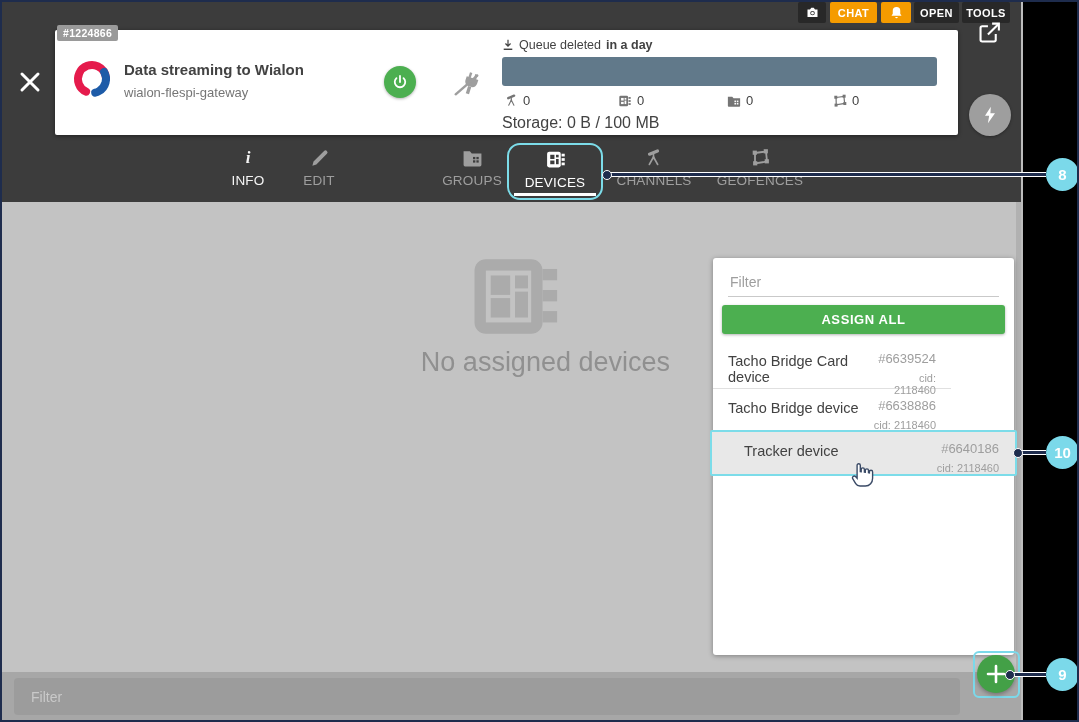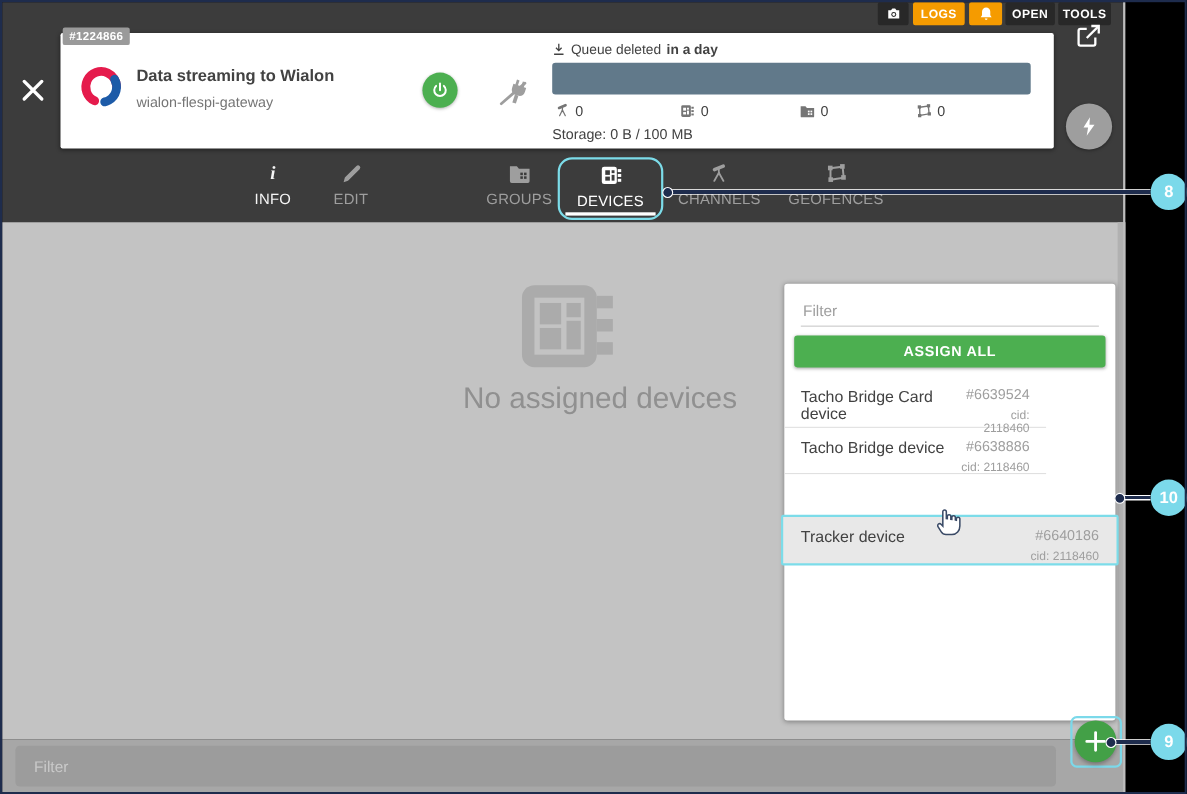--- a/index.html
+++ b/index.html
@@ -30,21 +30,21 @@
   .cardtitle{position:absolute;left:69px;top:31px;font-size:15px;font-weight:bold;color:#424242;}
   .cardsub{position:absolute;left:69px;top:55px;font-size:13px;color:#757575;}
   .powerbtn{position:absolute;left:329px;top:36px;width:32px;height:32px;border-radius:50%;background:#4caf50;
     display:flex;align-items:center;justify-content:center;box-shadow:0 1px 3px rgba(0,0,0,.3);cursor:pointer;}
   .plugicon{position:absolute;left:396px;top:39px;}
   .queue{position:absolute;left:447px;top:0;width:435px;height:105px;}
   .qlabel{position:absolute;left:0;top:8px;font-size:12.5px;color:#424242;display:flex;align-items:center;gap:5px;}
   .qbar{position:absolute;left:0;top:27px;width:435px;height:29px;background:#61798a;border-radius:3px;}
   .counters{position:absolute;left:0;top:63px;width:435px;height:16px;}
   .counter{position:absolute;display:flex;align-items:center;gap:5px;font-size:13px;color:#424242;}
-  .storage{position:absolute;left:0;top:84px;font-size:13px;color:#424242;}
+  .storage{position:absolute;left:0;top:84px;font-size:16px;color:#424242;}
 
   .boltbtn{position:absolute;left:969px;top:94px;width:42px;height:42px;border-radius:50%;background:#9e9e9e;
     display:flex;align-items:center;justify-content:center;cursor:pointer;z-index:6;box-shadow:0 1px 3px rgba(0,0,0,.35);}
   .extlink{position:absolute;left:977px;top:20px;cursor:pointer;z-index:6;}
 
   
   .tab{position:absolute;top:146px;width:100px;height:54px;display:flex;flex-direction:column;align-items:center;
     gap:5px;color:#9e9e9e;cursor:pointer;z-index:6;}
   .tab .ticon{height:22px;display:flex;align-items:flex-end;}
   .tab .tlabel{font-size:13.5px;letter-spacing:.2px;}
@@ -65,21 +65,21 @@
   .panel-filter::placeholder{color:#9e9e9e;}
   .assignall{position:absolute;left:9px;top:47px;width:283px;height:29px;background:#4caf50;border:none;border-radius:3px;
     color:#fff;font-weight:bold;font-size:13px;letter-spacing:.6px;cursor:pointer;box-shadow:0 1px 3px rgba(0,0,0,.3);
     font-family:"Liberation Sans",sans-serif;}
   .drow{position:absolute;left:0;width:238px;display:flex;justify-content:space-between;padding:9px 15px 0 15px;cursor:pointer;}
   .drow .dname{font-size:14.5px;color:#424242;padding-top:2px;}
   .drow .dright{text-align:right;}
   .drow .did{font-size:13px;color:#9e9e9e;}
   .drow .dcid{font-size:11px;color:#9e9e9e;margin-top:6px;}
   .sep{border-bottom:1px solid #e0e0e0;}
-  .drow.hl{left:-3px;width:307px;border:2px solid #7cdce9;border-radius:2px;background:#e8e8e8;padding:9px 16px 0 16px;margin-top:38px;}
+  .drow.hl{left:-3px;width:307px;border:2px solid #7cdce9;border-radius:2px;background:#e8e8e8;padding:9px 16px 0 32px;}
 
   .cursor{position:absolute;left:850px;top:455px;z-index:25;}
 
   
   .bottom-filter{position:absolute;left:12px;top:6px;width:946px;height:37px;background:#9c9c9c;border:none;border-radius:4px;
     padding-left:17px;font-size:14px;color:#f0f0f0;outline:none;font-family:"Liberation Sans",sans-serif;}
   .bottom-filter::placeholder{color:#c9c9c9;}
 
   
   .fabbox{position:absolute;left:973px;top:651px;width:47px;height:47px;border:2px solid #7bd9ea;border-radius:6px;z-index:30;}
@@ -105,21 +105,21 @@
   <div class="edgeline"></div>
 
   <div class="topbtn" style="left:798px;width:28px;">
     <svg width="15" height="15" viewBox="0 0 24 24">
       <path d="M4 7h4l2-2.5h4L16 7h4v12H4z" fill="#fff"></path>
         <circle cx="12" cy="13" r="3.6" fill="#282828"></circle>
         <circle cx="12" cy="13" r="2.1" fill="#fff"></circle>
     </svg>
   </div>
   <div class="topbtn orange" style="left:830px;width:47px;">
-    <span>LOGS</span>
+    <span>CHAT</span>
   </div>
   <div class="topbtn orange" style="left:881px;width:30px;">
     <svg width="15" height="15" viewBox="0 0 24 24">
       <path d="M12 3a6 6 0 0 0-6 6v5l-2 3h16l-2-3V9a6 6 0 0 0-6-6z" fill="#fff"></path>
       <path d="M10 19a2 2 0 0 0 4 0z" fill="#fff"></path>
     </svg>
   </div>
   <div class="topbtn" style="left:914px;width:45px;">
     <span>OPEN</span>
   </div>

